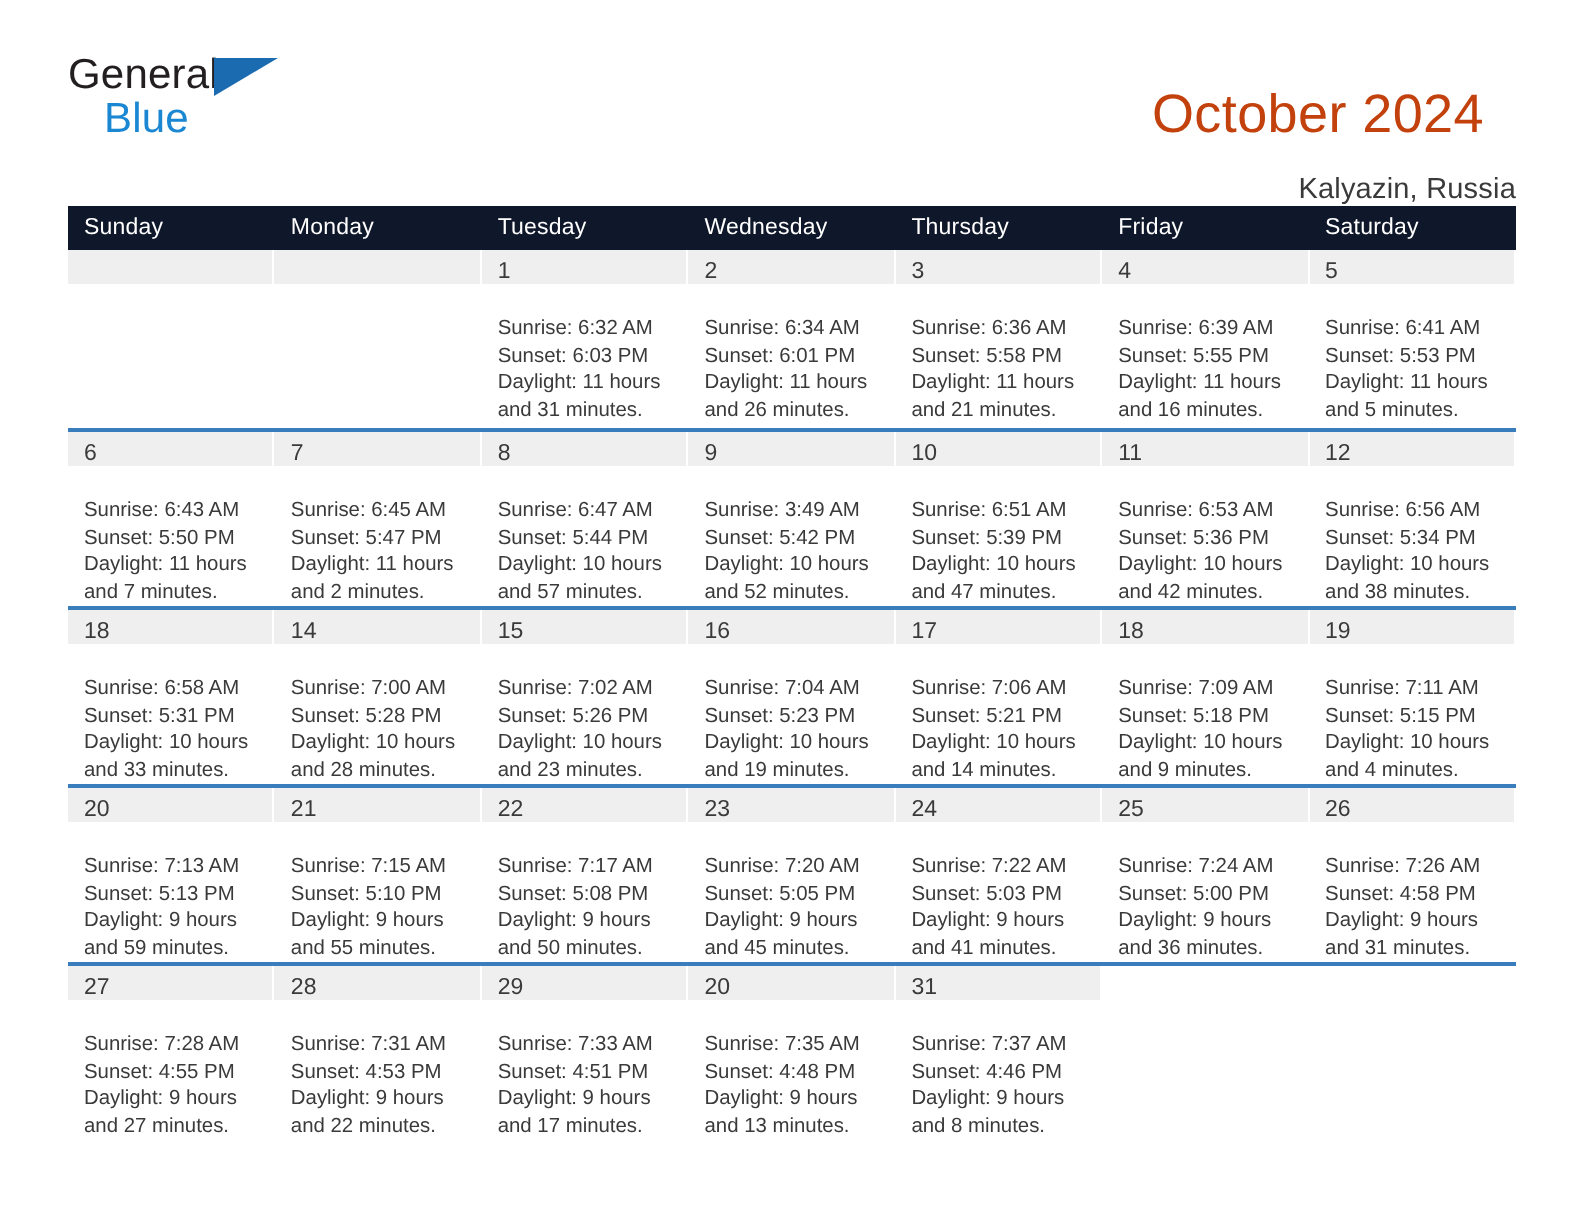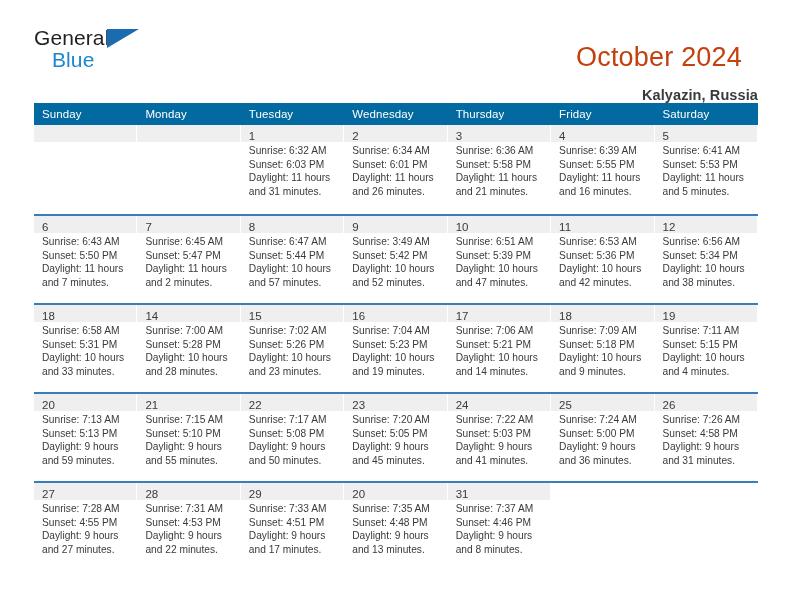--- a/index.html
+++ b/index.html
@@ -76,37 +76,37 @@
   .cal-title {
     font-size: 27px;
     font-weight: normal;
     color: #c2410c;
     line-height: 1.05;
     margin: 16px;
     letter-spacing: 0.2px;
   }
   .cal-subtitle {
     font-size: 14.5px;
-    font-weight: bold;
+    font-weight: normal;
     color: #3a3a3a;
     margin: 9px 0 0 0;
     letter-spacing: 0.1px;
   }
 
   
   .calendar {
     position: absolute;
     left: 34px;
     top: 103px;
     width: 724px;
     border-collapse: collapse;
     table-layout: fixed;
   }
   .calendar th {
-    background: #0369a1;
+    background: #0f172a;
     color: #ffffff;
     font-size: 11.5px;
     font-weight: normal;
     text-align: left;
     padding: 5px 0 5px 8px;
     height: 12px;
     border: none;
     letter-spacing: 0.1px;
   }
   .calendar td {
@@ -133,21 +133,21 @@
     padding: 1px 0 0 8px;
   }
   .daynum-band.blank { background: transparent; }
   .daynum {
     font-size: 11.5px;
     color: #3a3a3a;
     line-height: 15px;
   }
 
   .cell-body {
-    padding: 2px 4px 0 8px;
+    padding: 16px 4px 0 8px;
   }
   .cell-body p {
     margin: 0;
     font-size: 10.2px;
     line-height: 13.6px;
     color: #3a3a3a;
     white-space: nowrap;
   }
 </style>
 </head>

